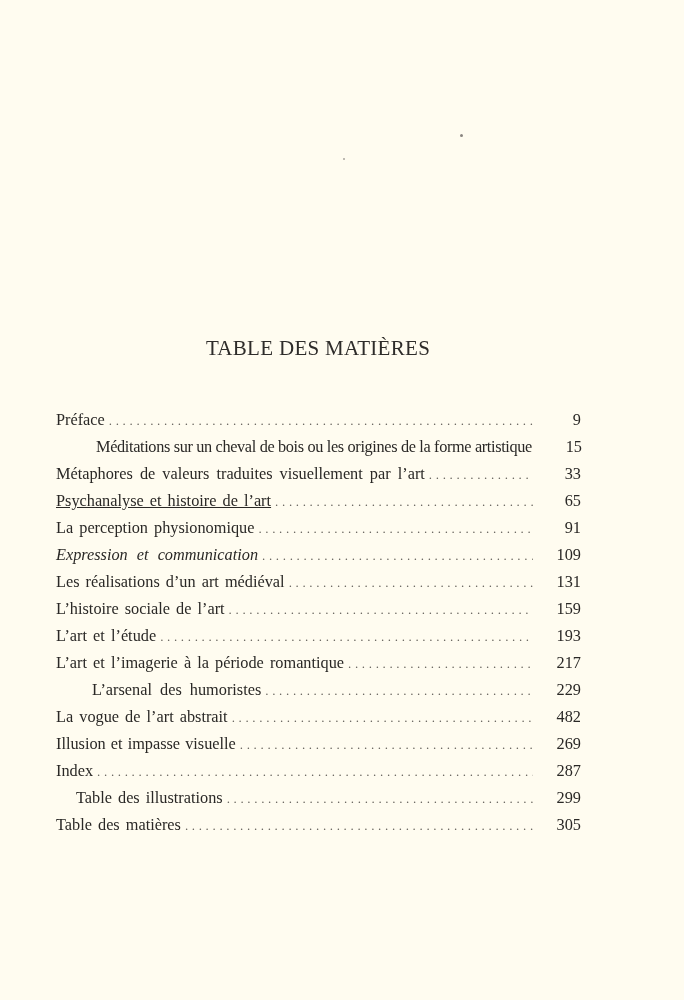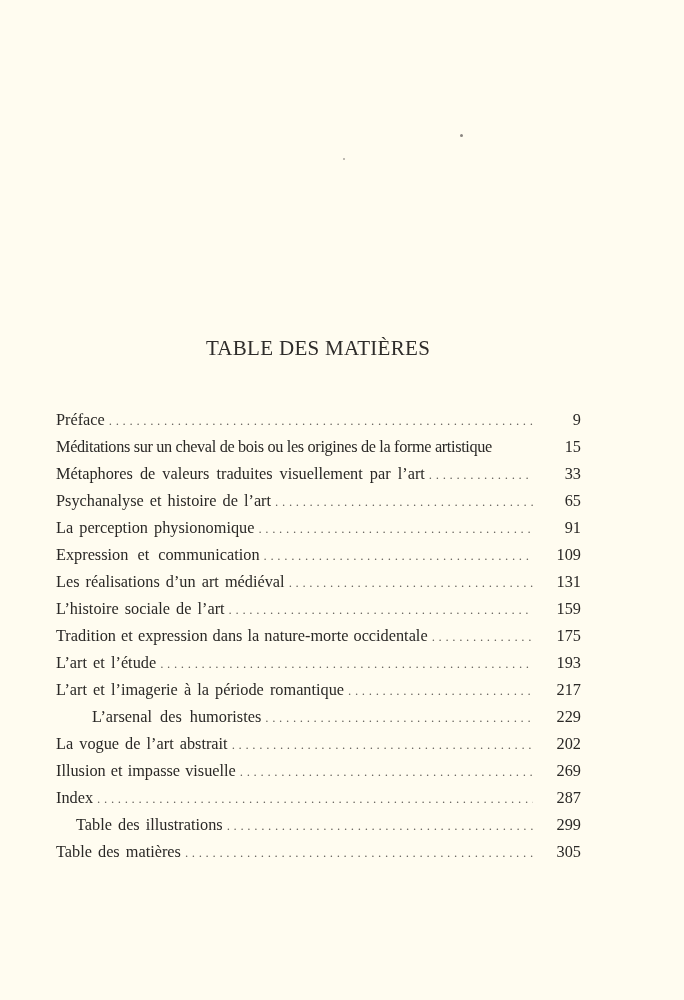--- a/index.html
+++ b/index.html
@@ -82,78 +82,73 @@
 
 <h1 class="title">TABLE DES MATIÈRES</h1>
 
 <ul class="toc">
   <li class="toc-row">
     <span class="toc-label">Préface</span>
     <span class="toc-leader"></span>
     <span class="toc-page">9</span>
   </li>
   <li class="toc-row no-leader">
-    <span class="toc-label" style="letter-spacing:-0.35px;">Méditations sur un cheval de bois ou les origines de la forme artistique</span>
+    <span class="toc-label" style="letter-spacing:-0.35px;margin-left:40px;">Méditations sur un cheval de bois ou les origines de la forme artistique</span>
     <span class="toc-leader"></span>
     <span class="toc-page">15</span>
   </li>
   <li class="toc-row">
     <span class="toc-label" style="word-spacing:3px;">Métaphores de valeurs traduites visuellement par l’art</span>
     <span class="toc-leader"></span>
     <span class="toc-page">33</span>
   </li>
   <li class="toc-row">
-    <span class="toc-label" style="word-spacing:2px;">Psychanalyse et histoire de l’art</span>
+    <span class="toc-label" style="word-spacing:2px;text-decoration:underline;">Psychanalyse et histoire de l’art</span>
     <span class="toc-leader"></span>
     <span class="toc-page">65</span>
   </li>
   <li class="toc-row">
     <span class="toc-label" style="word-spacing:2px;">La perception physionomique</span>
     <span class="toc-leader"></span>
     <span class="toc-page">91</span>
   </li>
   <li class="toc-row">
-    <span class="toc-label" style="word-spacing:5px;">Expression et communication</span>
+    <span class="toc-label" style="word-spacing:5px;font-style:italic;">Expression et communication</span>
     <span class="toc-leader"></span>
     <span class="toc-page">109</span>
   </li>
   <li class="toc-row">
     <span class="toc-label" style="word-spacing:2px;">Les réalisations d’un art médiéval</span>
     <span class="toc-leader"></span>
     <span class="toc-page">131</span>
   </li>
   <li class="toc-row">
     <span class="toc-label" style="word-spacing:2px;">L’histoire sociale de l’art</span>
     <span class="toc-leader"></span>
     <span class="toc-page">159</span>
-  </li>
-  <li class="toc-row">
-    <span class="toc-label" style="word-spacing:1px;">Tradition et expression dans la nature-morte occidentale</span>
-    <span class="toc-leader"></span>
-    <span class="toc-page">175</span>
   </li>
   <li class="toc-row">
     <span class="toc-label" style="word-spacing:2px;">L’art et l’étude</span>
     <span class="toc-leader"></span>
     <span class="toc-page">193</span>
   </li>
   <li class="toc-row">
     <span class="toc-label" style="word-spacing:2px;">L’art et l’imagerie à la période romantique</span>
     <span class="toc-leader"></span>
     <span class="toc-page">217</span>
   </li>
   <li class="toc-row">
     <span class="toc-label" style="word-spacing:4px;margin-left:36px;">L’arsenal des humoristes</span>
     <span class="toc-leader"></span>
     <span class="toc-page">229</span>
   </li>
   <li class="toc-row">
     <span class="toc-label" style="word-spacing:2px;text-align:right;">La vogue de l’art abstrait</span>
     <span class="toc-leader"></span>
-    <span class="toc-page">202</span>
+    <span class="toc-page">482</span>
   </li>
   <li class="toc-row">
     <span class="toc-label" style="word-spacing:1px;">Illusion et impasse visuelle</span>
     <span class="toc-leader"></span>
     <span class="toc-page">269</span>
   </li>
   <li class="toc-row">
     <span class="toc-label">Index</span>
     <span class="toc-leader"></span>
     <span class="toc-page">287</span>

